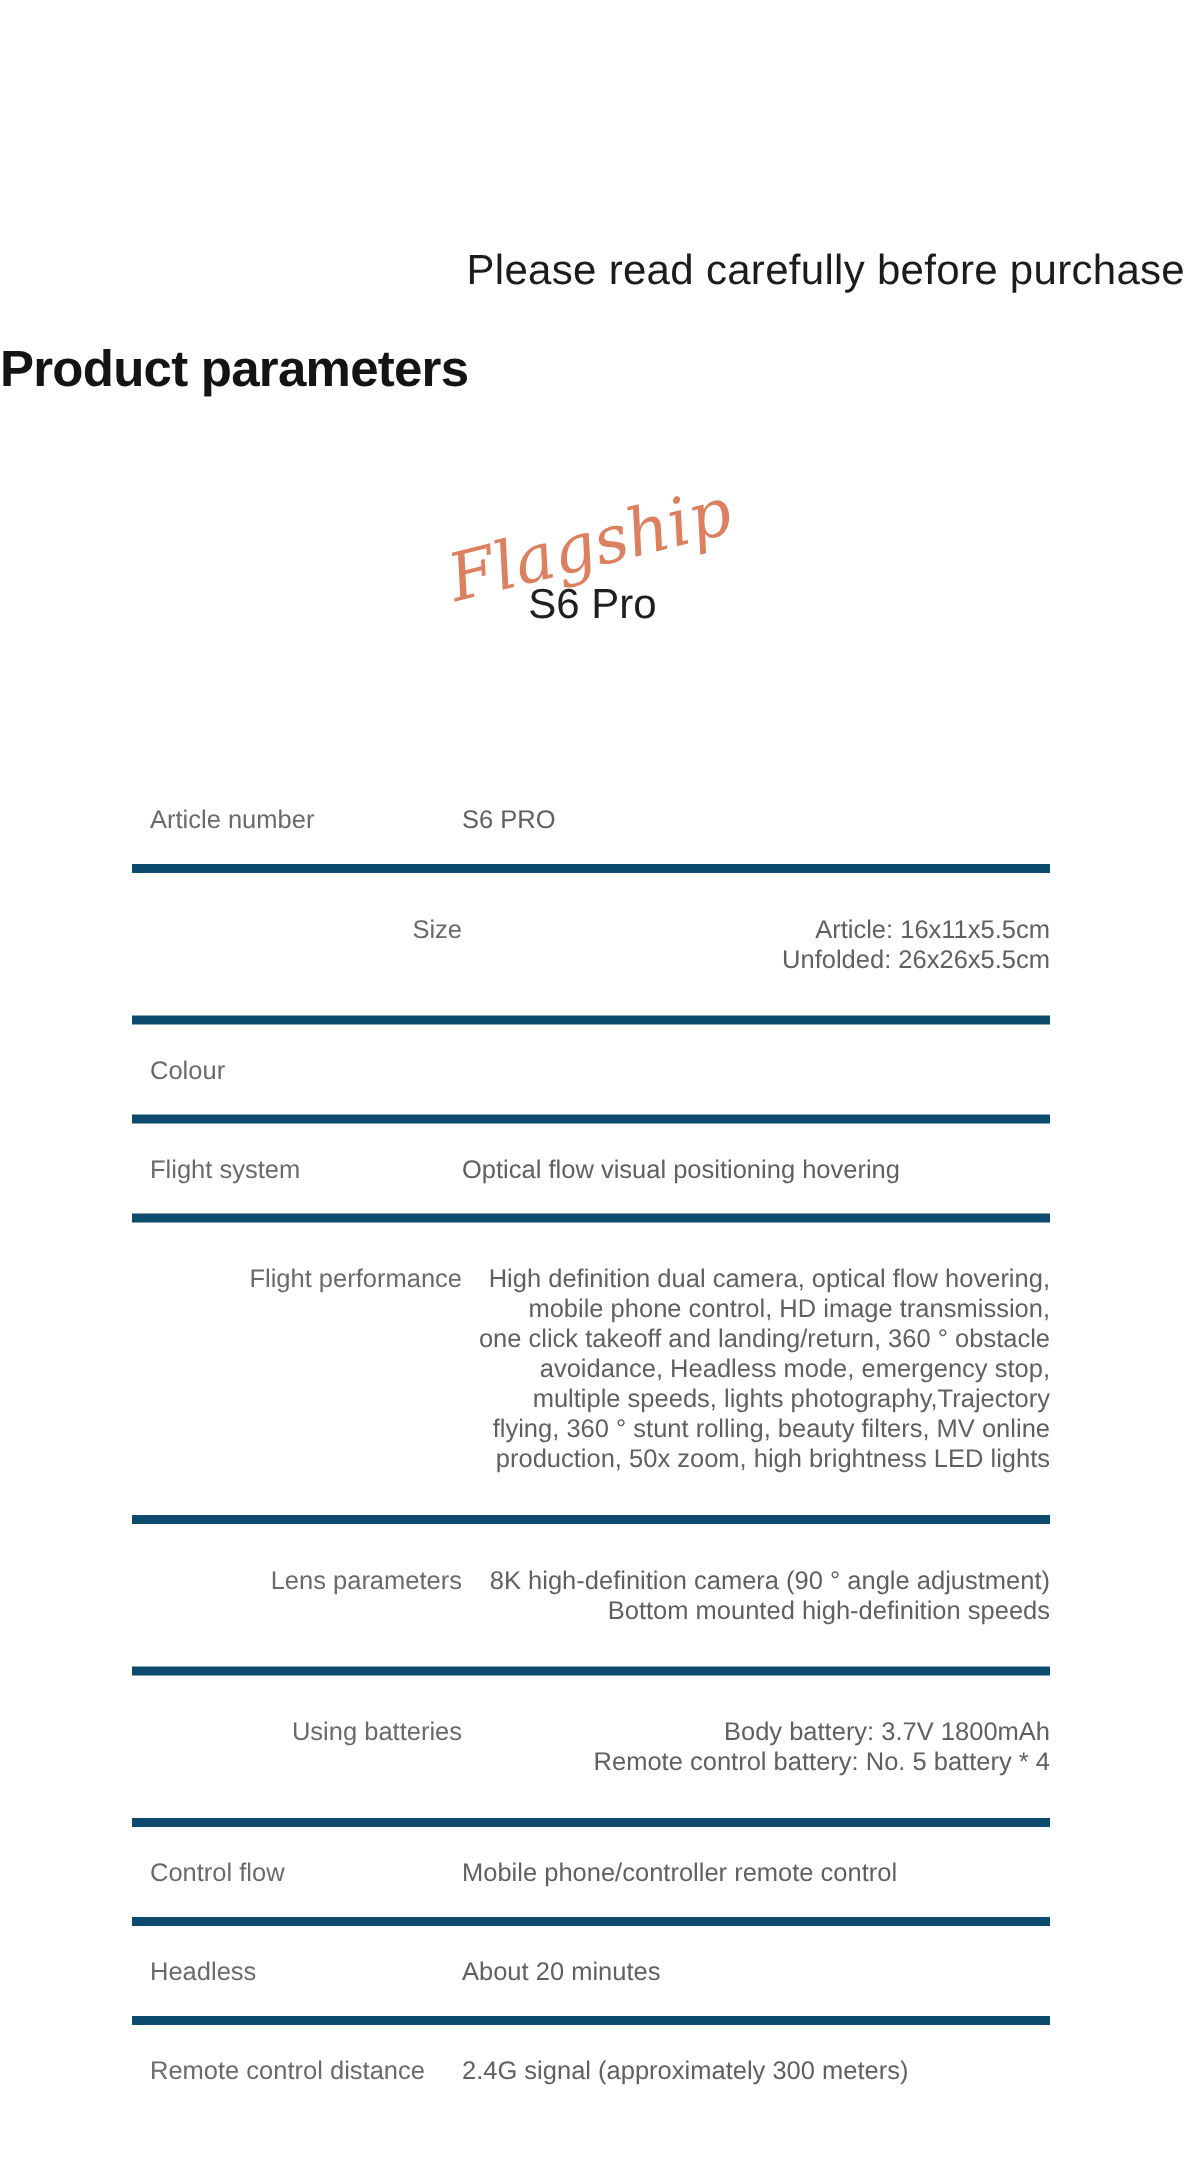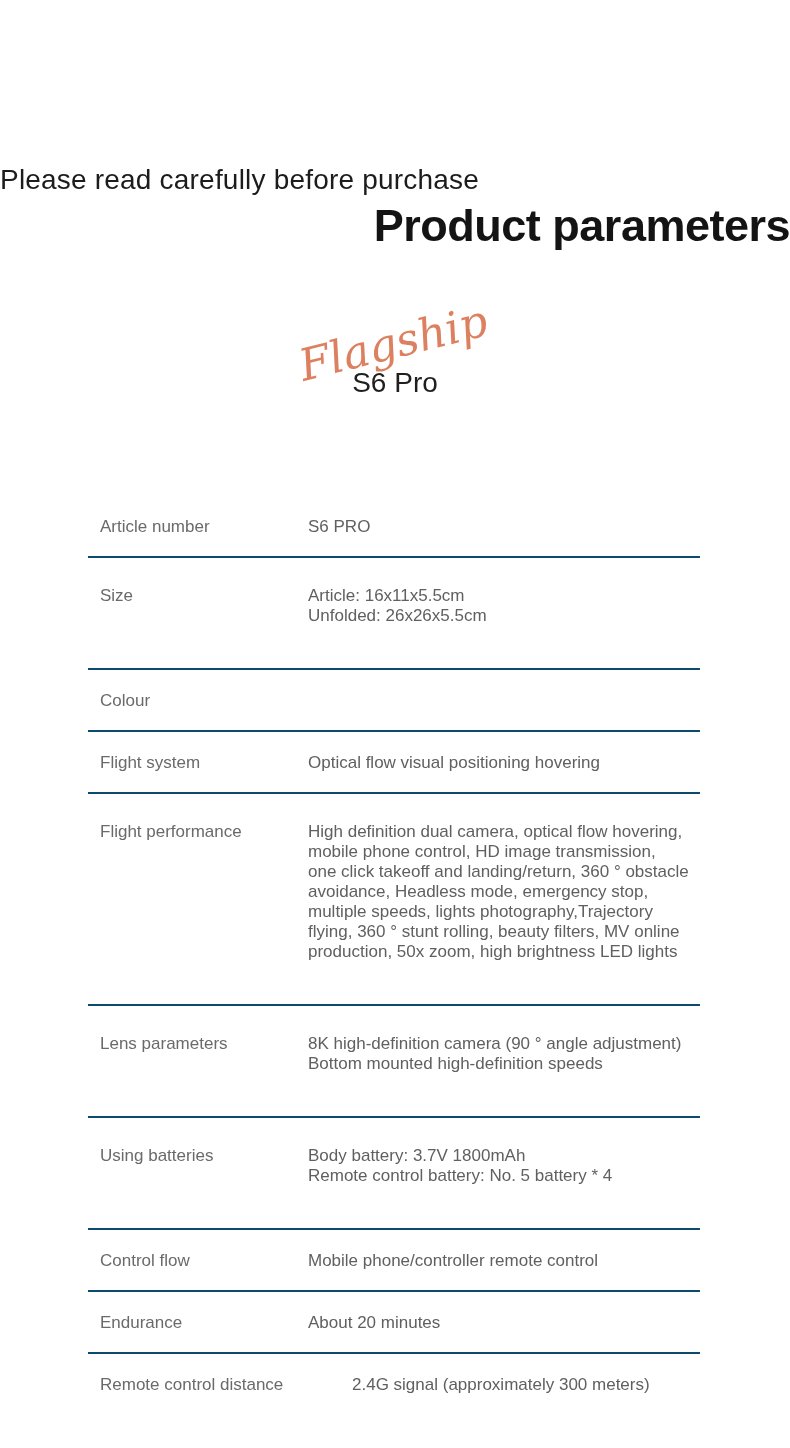--- a/index.html
+++ b/index.html
@@ -12,30 +12,30 @@
     height: 1448px;
     overflow: hidden;
     position: relative;
   }
   .page {
     width: 790px;
     height: 1448px;
     padding-top: 163px;
   }
   .subtitle {
-    text-align: left;
+    text-align: right;
     font-size: 28px;
     line-height: 33px;
     color: #1c1c1c;
     letter-spacing: 0.2px;
   }
   .title {
-    margin-top: 4px;
-    text-align: right;
-    font-size: 45px;
+    margin-top: 24px;
+    text-align: left;
+    font-size: 34px;
     line-height: 52px;
     font-weight: bold;
     color: #141414;
     letter-spacing: -0.5px;
   }
   .logo {
     position: relative;
     width: 230px;
     height: 96px;
     margin: 50px auto 0 auto;
@@ -62,28 +62,28 @@
     white-space: nowrap;
   }
   .spec-table {
     width: 612px;
     margin: 98px 0 0 88px;
   }
   .row {
     display: flex;
     align-items: flex-start;
     padding: 21px 0 19px 0;
-    border-bottom: 2px solid #0c4a6e;
+    border-bottom: 6px solid #0c4a6e;
   }
   .row.multi {
-    padding: 28px 0 42px 0;
+    padding: 28px 0 27px 0;
+    text-align: right;
   }
   .row:last-child {
     border-bottom: none;
-    gap: 44px;
   }
   .row-label {
     width: 220px;
     flex: 0 0 220px;
     padding-left: 12px;
     font-size: 17px;
     line-height: 20px;
     color: #6a6a6a;
   }
   .row-value {
@@ -170,21 +170,21 @@
   </div>
 
   <div class="row">
     <div class="row-label">Control flow</div>
     <div class="row-value">
           <div class="value-line">Mobile phone/controller remote control</div>
         </div>
   </div>
 
   <div class="row">
-    <div class="row-label">Endurance</div>
+    <div class="row-label">Headless</div>
     <div class="row-value">
           <div class="value-line">About 20 minutes</div>
         </div>
   </div>
 
   <div class="row">
     <div class="row-label">Remote control distance</div>
     <div class="row-value">
           <div class="value-line">2.4G signal (approximately 300 meters)</div>
         </div>

